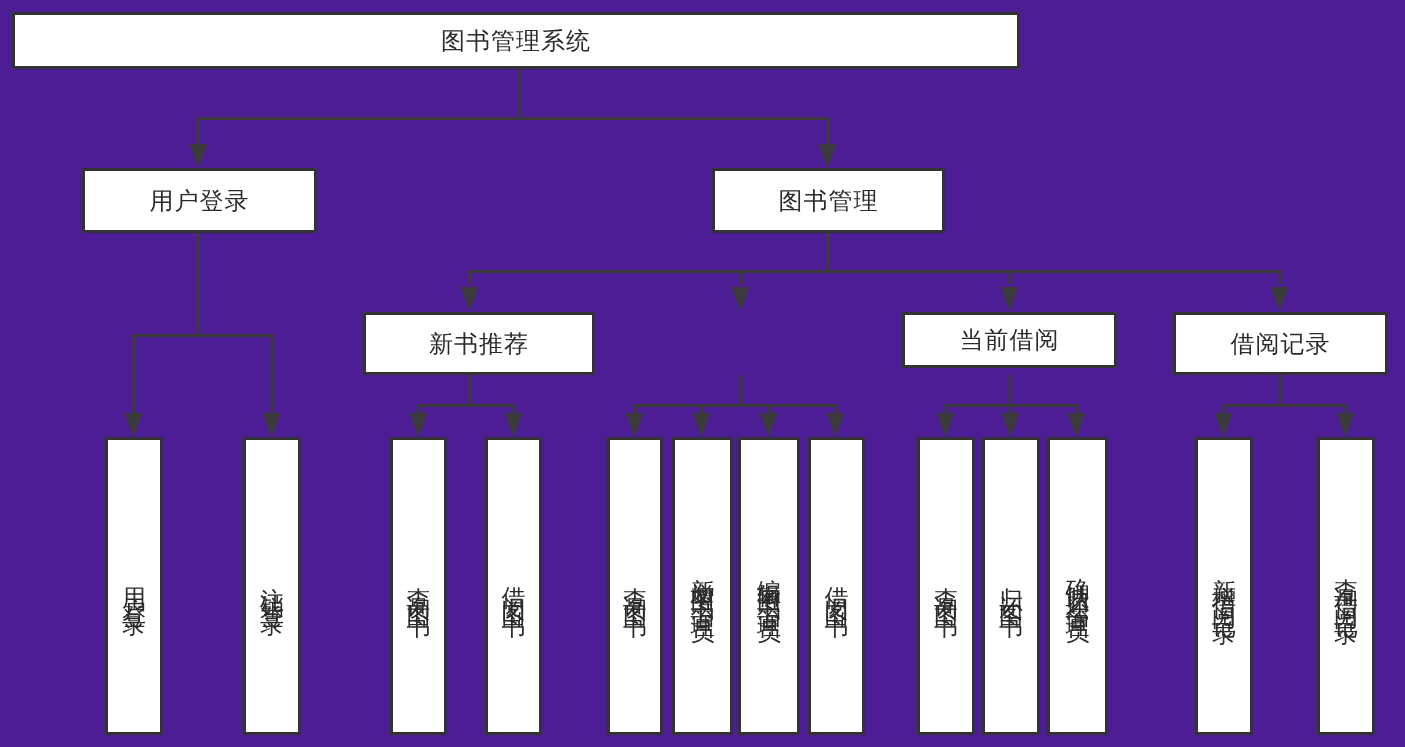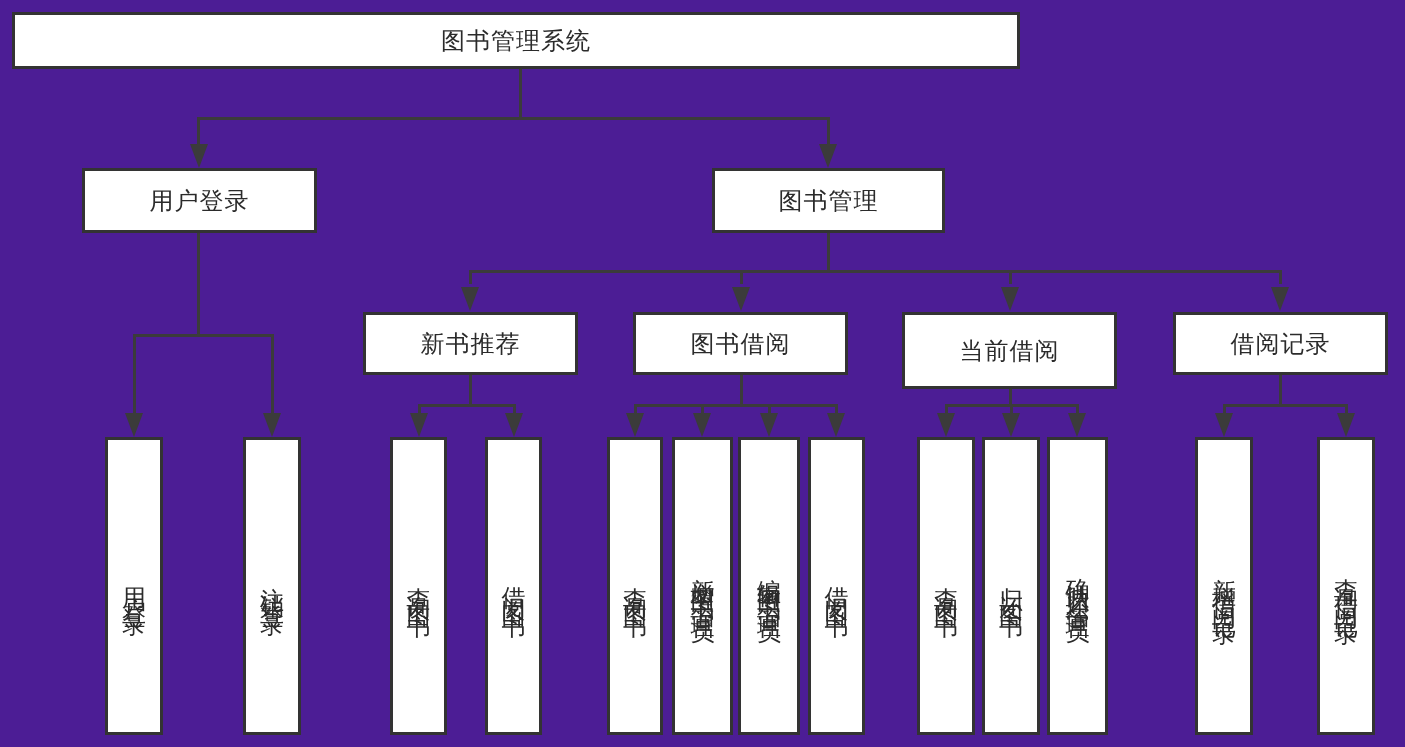--- a/index.html
+++ b/index.html
@@ -122,27 +122,24 @@
     <span>图书管理系统</span>
   </div>
 
   <div class="box" style="left:82px; top:168px; width:235px; height:65px;">
     <span>用户登录</span>
   </div>
   <div class="box" style="left:712px; top:168px; width:233px; height:65px;">
     <span>图书管理</span>
   </div>
 
-  <div class="box" style="left:363px; top:312px; width:215px; height:63px;">
+  <div class="box" style="left:363px; top:312px; width:232px; height:63px;">
     <span>新书推荐</span>
   </div>
-  <div class="box" style="left:633px; top:312px; width:215px; height:63px;">
-    <span>图书借阅</span>
-  </div>
-  <div class="box" style="left:902px; top:312px; width:215px; height:77px;">
+  <div class="box" style="left:902px; top:312px; width:215px; height:56px;">
     <span>当前借阅</span>
   </div>
   <div class="box" style="left:1173px; top:312px; width:215px; height:63px;">
     <span>借阅记录</span>
   </div>
 
   <div class="box leaf" style="left:105px; top:437px; width:58px; height:298px;">
     <span class="vtext">用户登录</span>
   </div>
   <div class="box leaf" style="left:243px; top:437px; width:58px; height:298px;">

